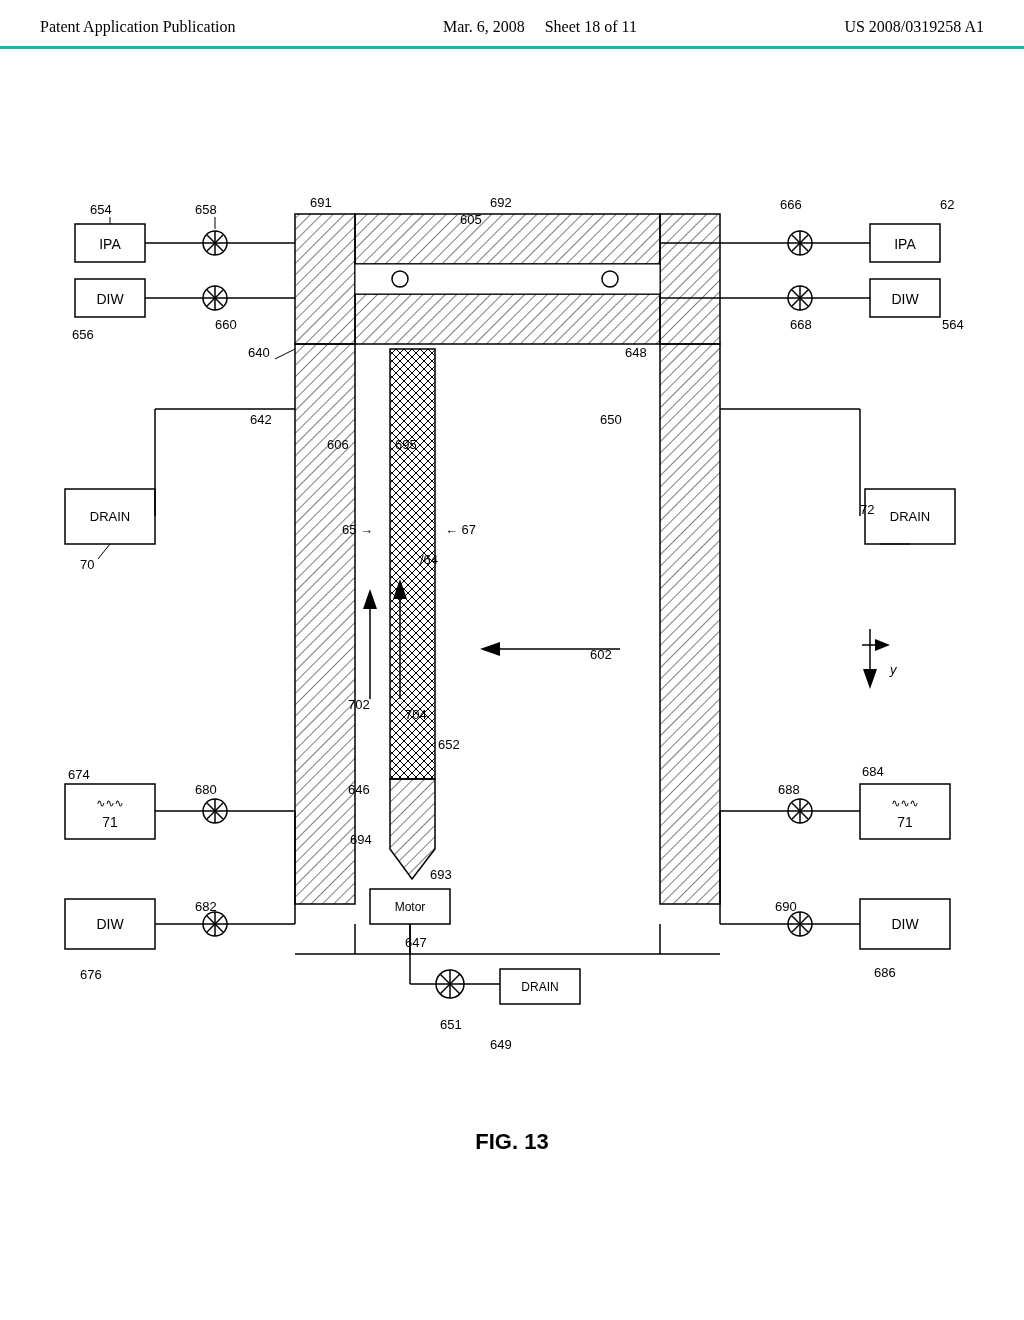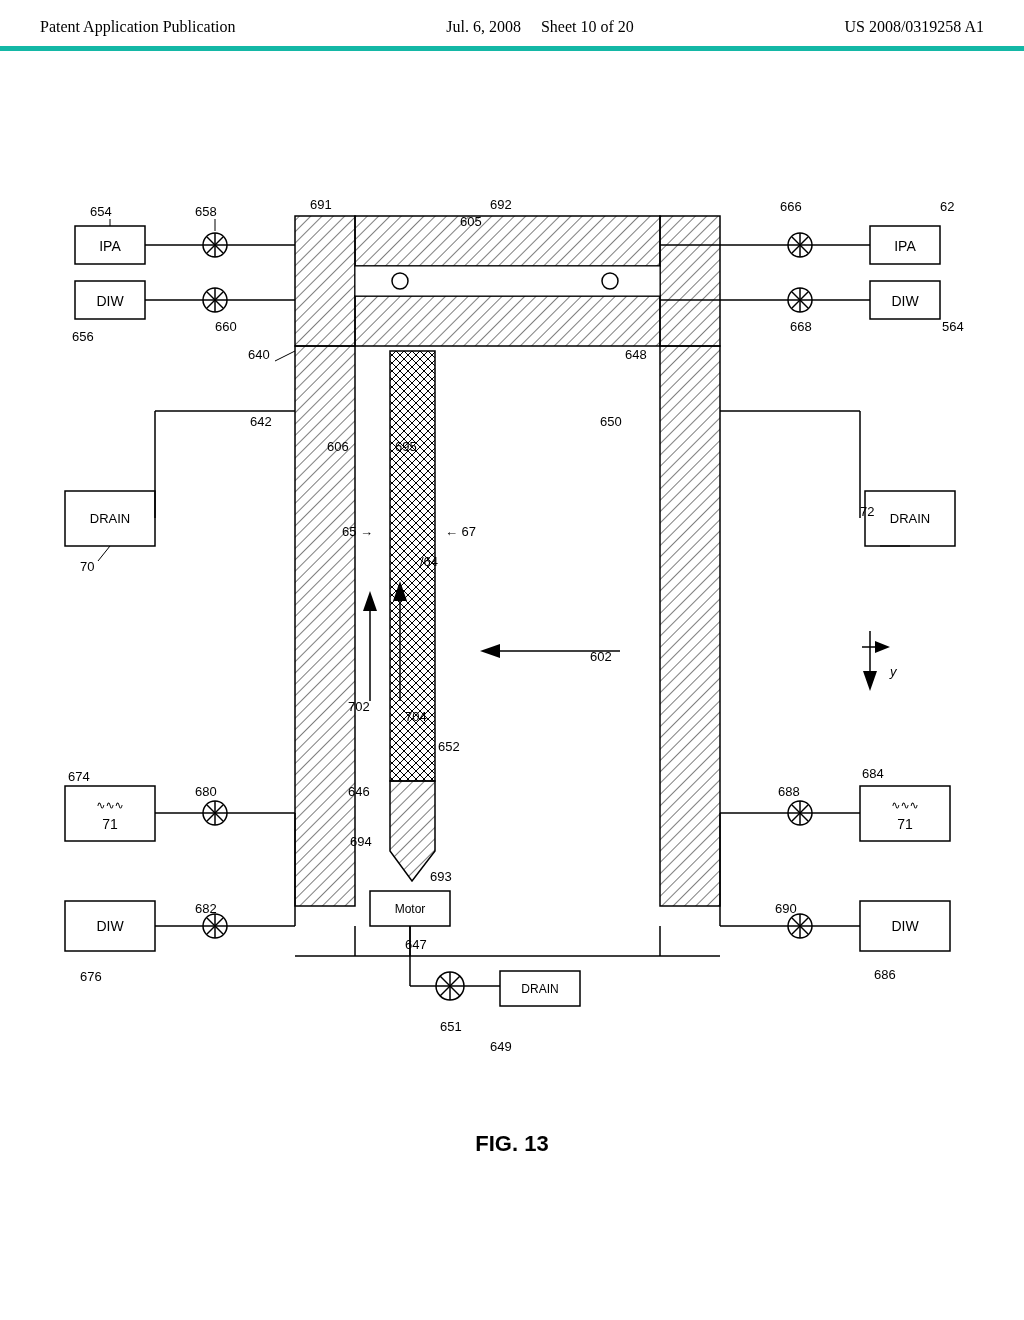--- a/index.html
+++ b/index.html
@@ -9,41 +9,41 @@
       background: #fff;
       font-family: 'Times New Roman', serif;
       position: relative;
       overflow: hidden;
     }
     .header {
       display: flex;
       justify-content: space-between;
       align-items: center;
       padding: 18px 40px 10px 40px;
-      border-bottom: 5px solid #14b8a6;
+      border-bottom: 3px solid #14b8a6;
     }
     .diagram-area {
       position: relative;
       width: 100%;
       height: calc(100% - 60px);
     }
     svg {
       width: 100%;
       height: 100%;
     }
   </style>
 </head>
 <body>
 
 <div class="header">
   <span>Patent Application Publication</span>
   <span>
-    <span>Jul. 6, 2008</span>
+    <span>Mar. 6, 2008</span>
     &nbsp;&nbsp;&nbsp;
-    <span>Sheet 10 of 20</span>
+    <span>Sheet 18 of 11</span>
   </span>
   <span>US 2008/0319258 A1</span>
 </div>
 
 <div class="diagram-area">
   <svg viewBox="0 0 1024 1260" xmlns="http://www.w3.org/2000/svg">
 
     <defs>
       <pattern id="hatch45" patternUnits="userSpaceOnUse" width="8" height="8" patternTransform="rotate(45)">
         <line x1="0" y1="0" x2="0" y2="8" stroke="#000" stroke-width="1"></line>

